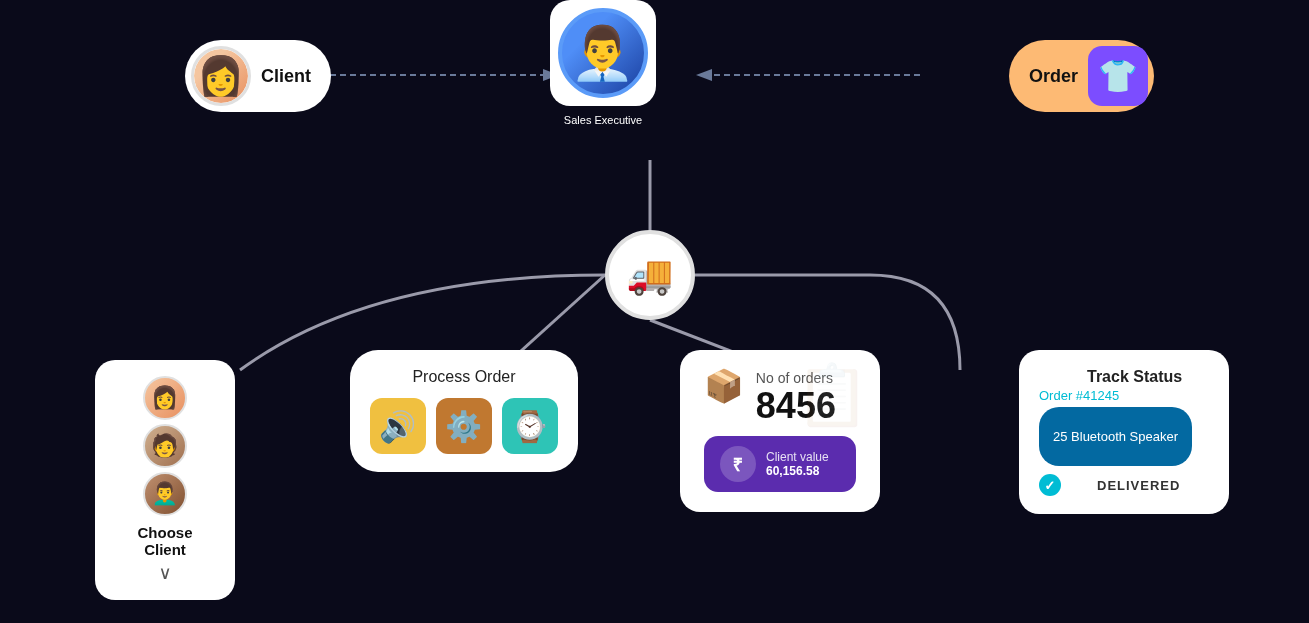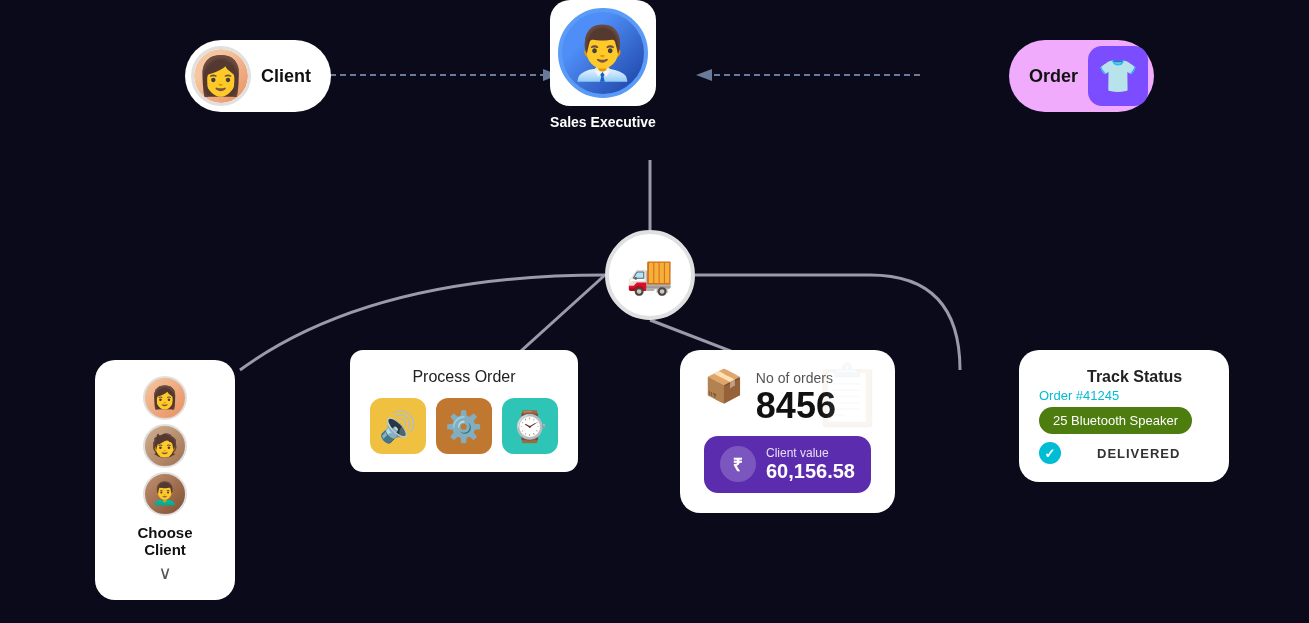--- a/index.html
+++ b/index.html
@@ -70,32 +70,32 @@
     }
     .sales-exec-avatar {
       width: 90px; height: 90px;
       border-radius: 50%;
       background: linear-gradient(135deg, #4f8ef7 30%, #1a3fa0 100%);
       overflow: hidden;
       display: flex; align-items: center; justify-content: center;
       border: 4px solid #5b9bf8;
     }
     .sales-exec-label {
-      font-size: 14px;
-      font-weight: 700;
+      font-size: 11px;
+      font-weight: 400;
       color: #fff;
       margin-top: 8px;
       text-align: center;
     }
 
     
     .order-node {
       display: flex;
       align-items: center;
-      background: #f0abfc;
+      background: #fdba74;
       border-radius: 50px;
       padding: 6px 6px 6px 20px;
       gap: 10px;
       position: absolute;
       right: 155px;
       top: 40px;
       z-index: 10;
     }
     .order-icon-box {
       width: 60px; height: 60px;
@@ -163,21 +163,21 @@
       color: #555;
       margin-top: 4px;
     }
 
     
     .process-order-node {
       position: absolute;
       left: 350px;
       top: 350px;
       background: #fff;
-      border-radius: 13px;
+      border-radius: 28px;
       padding: 18px 20px;
       z-index: 10;
       min-width: 210px;
     }
     .process-order-title {
       font-size: 16px;
       font-weight: 500;
       color: #222;
       margin-bottom: 12px;
       text-align: center;
@@ -247,21 +247,21 @@
       font-size: 18px;
       font-weight: 700;
     }
     .order-value-info {}
     .order-value-label {
       font-size: 12px;
       color: rgba(255,255,255,0.85);
       font-weight: 400;
     }
     .order-value-amount {
-      font-size: 20px;
+      font-size: 12px;
       font-weight: 800;
       color: #fff;
     }
 
     
     .track-status-node {
       position: absolute;
       right: 80px;
       top: 350px;
       background: #fff;
@@ -277,23 +277,23 @@
       margin-bottom: 2px;
       margin-left: 48px;
     }
     .track-order-num {
       font-size: 13px;
       color: #00bcd4;
       font-weight: 500;
       margin-bottom: 4px;
     }
     .product-pill {
-      background: #4d7c0f;
+      background: #0369a1;
       border-radius: 20px;
-      padding: 6px 14px;
+      padding: 22px 14px;
       color: #fff;
       font-size: 13px;
       font-weight: 500;
       display: inline-block;
       margin-bottom: 8px;
     }
     .delivered-row {
       display: flex;
       align-items: center;
       gap: 8px;

